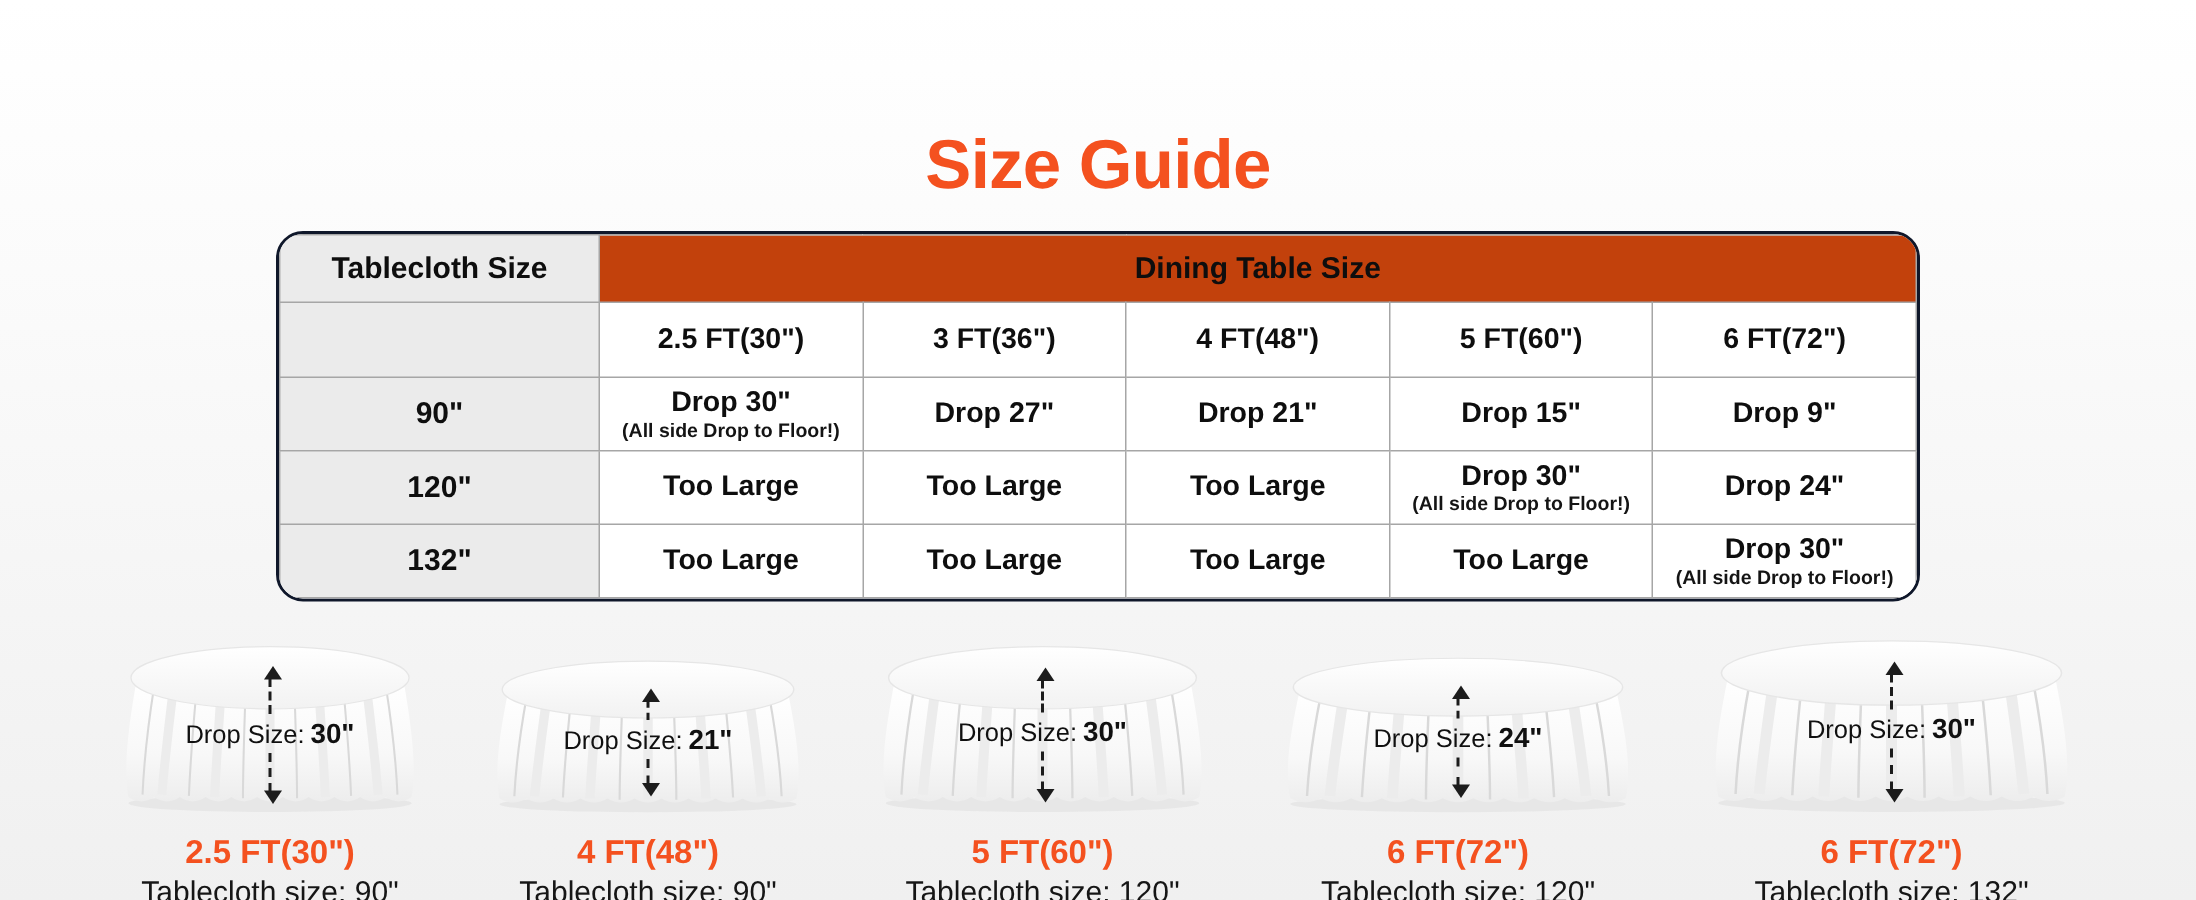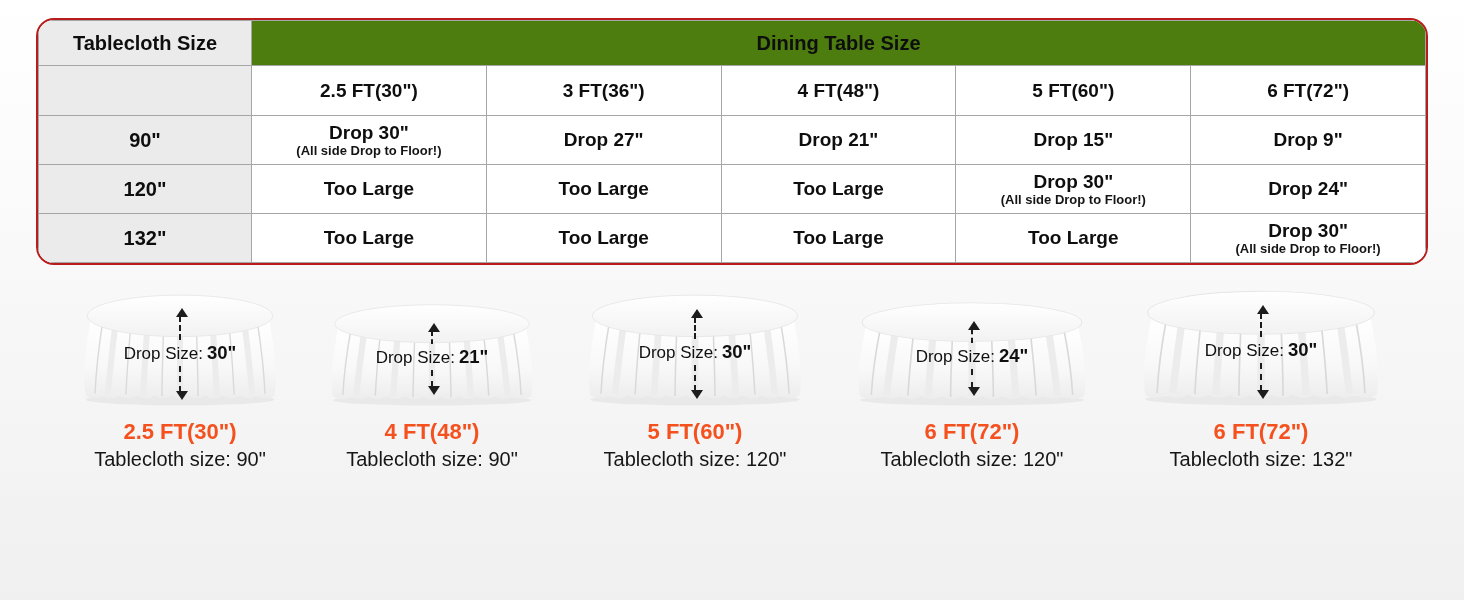--- a/index.html
+++ b/index.html
@@ -17,34 +17,34 @@
     text-align:center;
     padding-top:82px;
     font-size:46px;
     font-weight:800;
     letter-spacing:-0.5px;
     color:#F4511F;
   }
 
   
   .table-wrap {
-    width:1392px;
+    width:1096px;
     margin:18px auto 0;
-    border:2px solid #b91c1c;
+    border:2px solid #0f172a;
     border-radius:18px;
     overflow:hidden;
     background:#ffffff;
   }
   table { width:100%; border-collapse:collapse; table-layout:fixed; }
   td, th { border:1.5px solid #a6a6a6; text-align:center; vertical-align:middle; padding:0 4px; }
   tr.r-hdr  { height:45px; }
   tr.r-cols { height:50px; }
   tr.r-data { height:49px; }
   .hdr-left  { background:#ebebeb; font-weight:700; font-size:20px; }
-  .hdr-span  { background:#4d7c0f; font-weight:700; font-size:20px; }
+  .hdr-span  { background:#c2410c; font-weight:700; font-size:20px; }
   .col-h     { font-weight:700; font-size:19px; background:#fff; }
   .row-h     { background:#ebebeb; font-weight:700; font-size:20px; }
   .cell      { font-weight:700; font-size:19px; background:#fff; line-height:1.15; }
   .cell .note{ display:block; font-weight:700; font-size:13px; color:#141414; line-height:1.1; }
 
   
   .ill-strip {
     width:1310px;
     margin:22px auto 0;
     display:flex;
@@ -99,20 +99,21 @@
     </linearGradient>
     <linearGradient id="g-top" x1="0" y1="0" x2="0" y2="1">
       <stop offset="0" stop-color="#ffffff"></stop>
       <stop offset="1" stop-color="#f2f2f2"></stop>
     </linearGradient>
   </defs>
 </svg>
 
 <div class="page">
 
+  <div class="title">Size Guide</div>
 
   <div class="table-wrap">
     <table>
       <colgroup>
         <col style="width:213px">
           <col>
           <col>
           <col>
           <col>
           <col>

